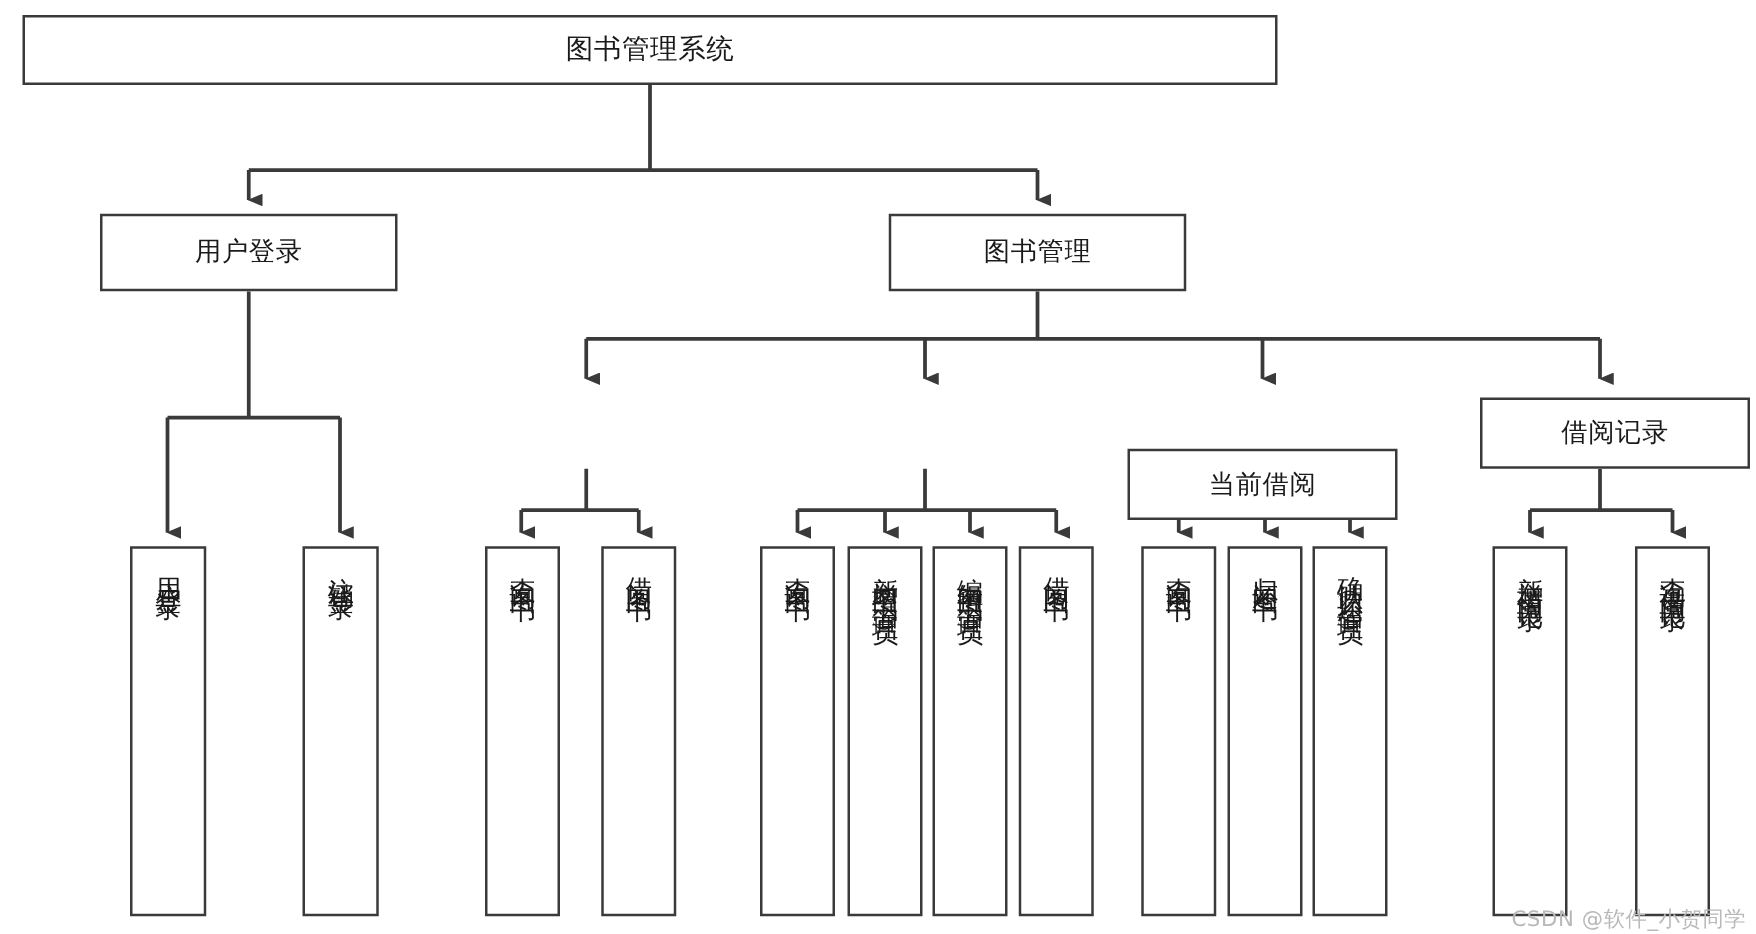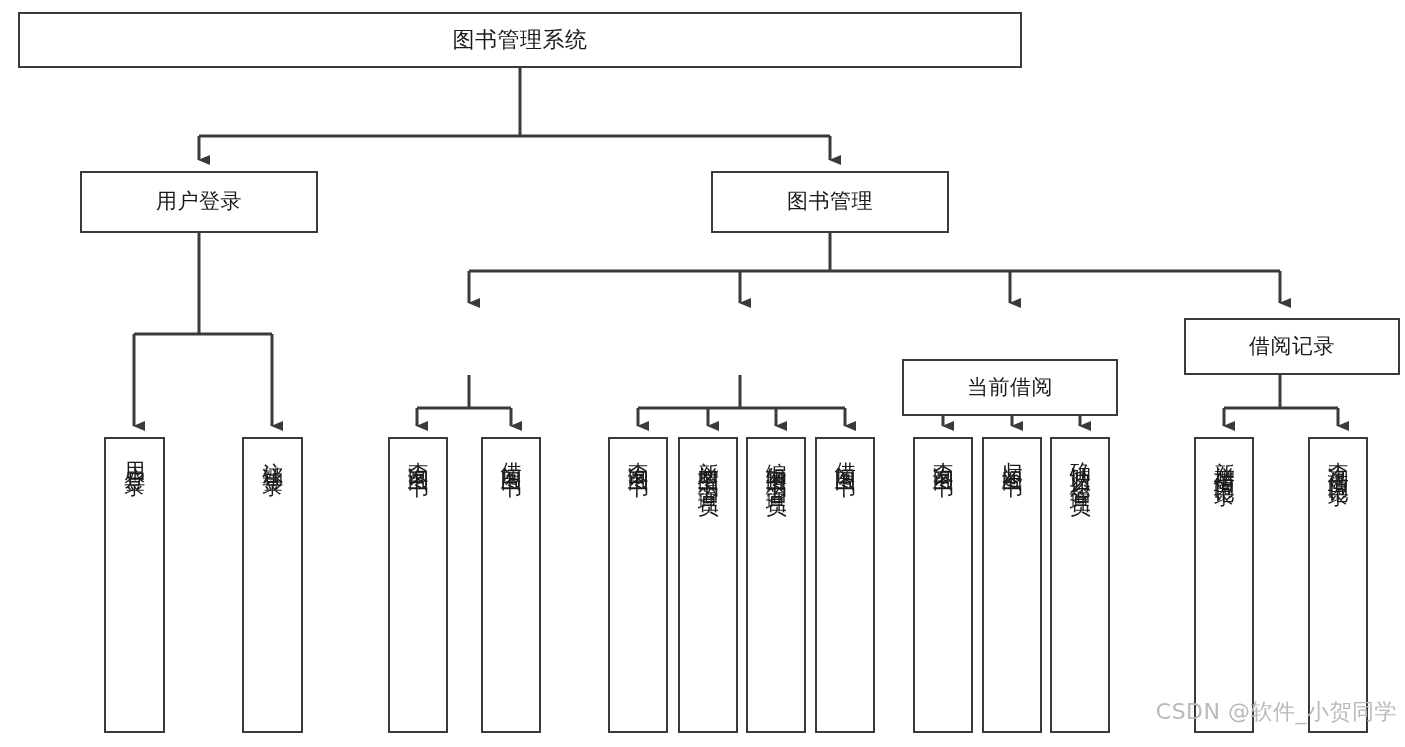--- a/index.html
+++ b/index.html
@@ -57,22 +57,22 @@
     writing-mode: vertical-rl;
     text-orientation: upright;
     font-size: 21px;
     line-height: 1.35;
     letter-spacing: 5px;
     white-space: nowrap;
   }
   .watermark {
     position: absolute;
     right: 8px;
-    bottom: 20px;
-    font-size: 22px;
+    bottom: 0;
+    font-size: 17px;
     color: #b9b9b9;
     letter-spacing: 0.5px;
     white-space: nowrap;
     z-index: 5;
   }
 </style>
 </head>
 <body>
 
 <div id="canvas">

